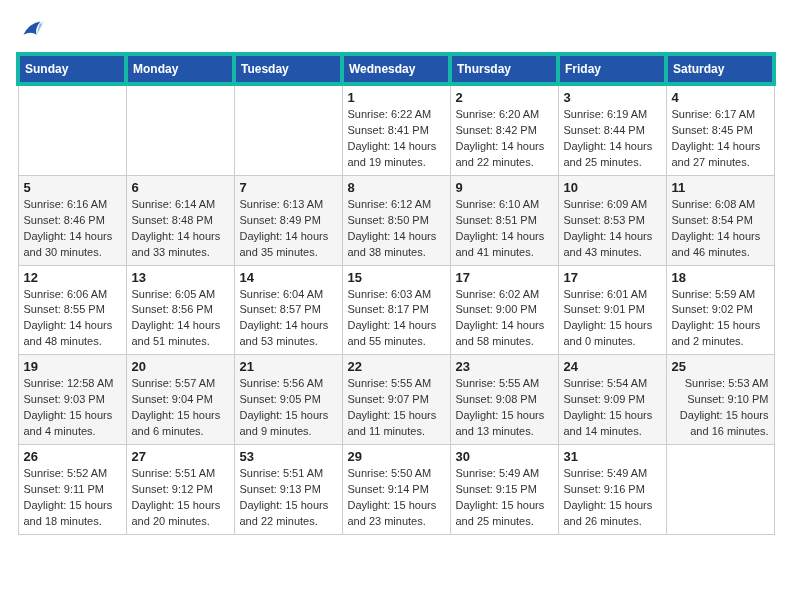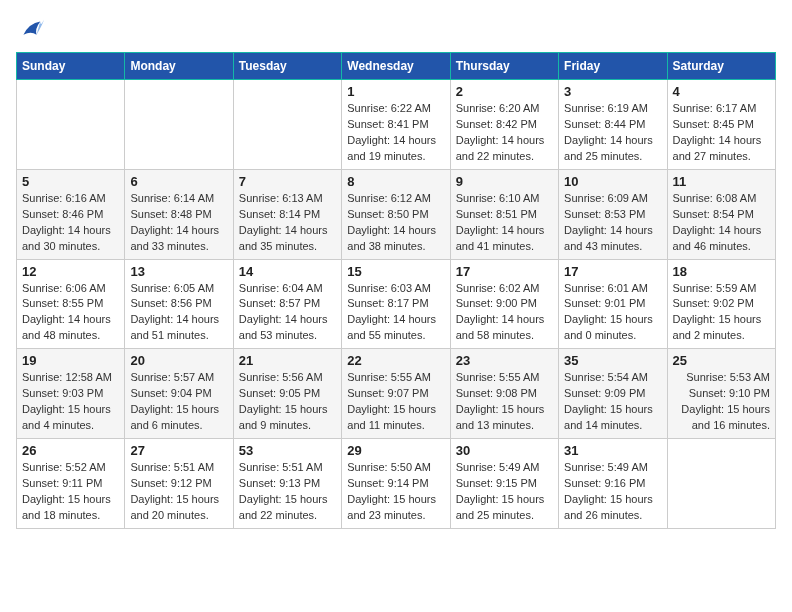--- a/index.html
+++ b/index.html
@@ -46,21 +46,21 @@
       width: 100%;
       border-collapse: collapse;
       font-size: 11px;
     }
     .calendar th {
       background: #2255aa;
       color: #fff;
       text-align: left;
       padding: 6px 5px;
       font-size: 12px;
-      border: 1px solid #14b8a6;
+      border: 4px solid #14b8a6;
     }
     .calendar td {
       border: 1px solid #ccc;
       vertical-align: top;
       padding: 4px 5px;
       width: 108px;
       height: 85px;
       background: #fff;
     }
     .calendar tr:nth-child(even) td {
@@ -159,21 +159,21 @@
         <td>
           <span class="day-num">6</span>
           <div class="day-info" style="white-space: pre-line;">Sunrise: 6:14 AM
 Sunset: 8:48 PM
 Daylight: 14 hours
 and 33 minutes.</div>
         </td>
         <td>
           <span class="day-num">7</span>
           <div class="day-info" style="white-space: pre-line;">Sunrise: 6:13 AM
-Sunset: 8:14 PM
+Sunset: 8:49 PM
 Daylight: 14 hours
 and 35 minutes.</div>
         </td>
         <td>
           <span class="day-num">8</span>
           <div class="day-info" style="white-space: pre-line;">Sunrise: 6:12 AM
 Sunset: 8:50 PM
 Daylight: 14 hours
 and 38 minutes.</div>
         </td>
@@ -280,21 +280,21 @@
 and 11 minutes.</div>
         </td>
         <td>
           <span class="day-num">23</span>
           <div class="day-info" style="white-space: pre-line;">Sunrise: 5:55 AM
 Sunset: 9:08 PM
 Daylight: 15 hours
 and 13 minutes.</div>
         </td>
         <td>
-          <span class="day-num">35</span>
+          <span class="day-num">24</span>
           <div class="day-info" style="white-space: pre-line;">Sunrise: 5:54 AM
 Sunset: 9:09 PM
 Daylight: 15 hours
 and 14 minutes.</div>
         </td>
         <td>
           <span class="day-num">25</span>
           <div class="day-info" style="white-space: pre-line; text-align: right;">Sunrise: 5:53 AM
 Sunset: 9:10 PM
 Daylight: 15 hours

